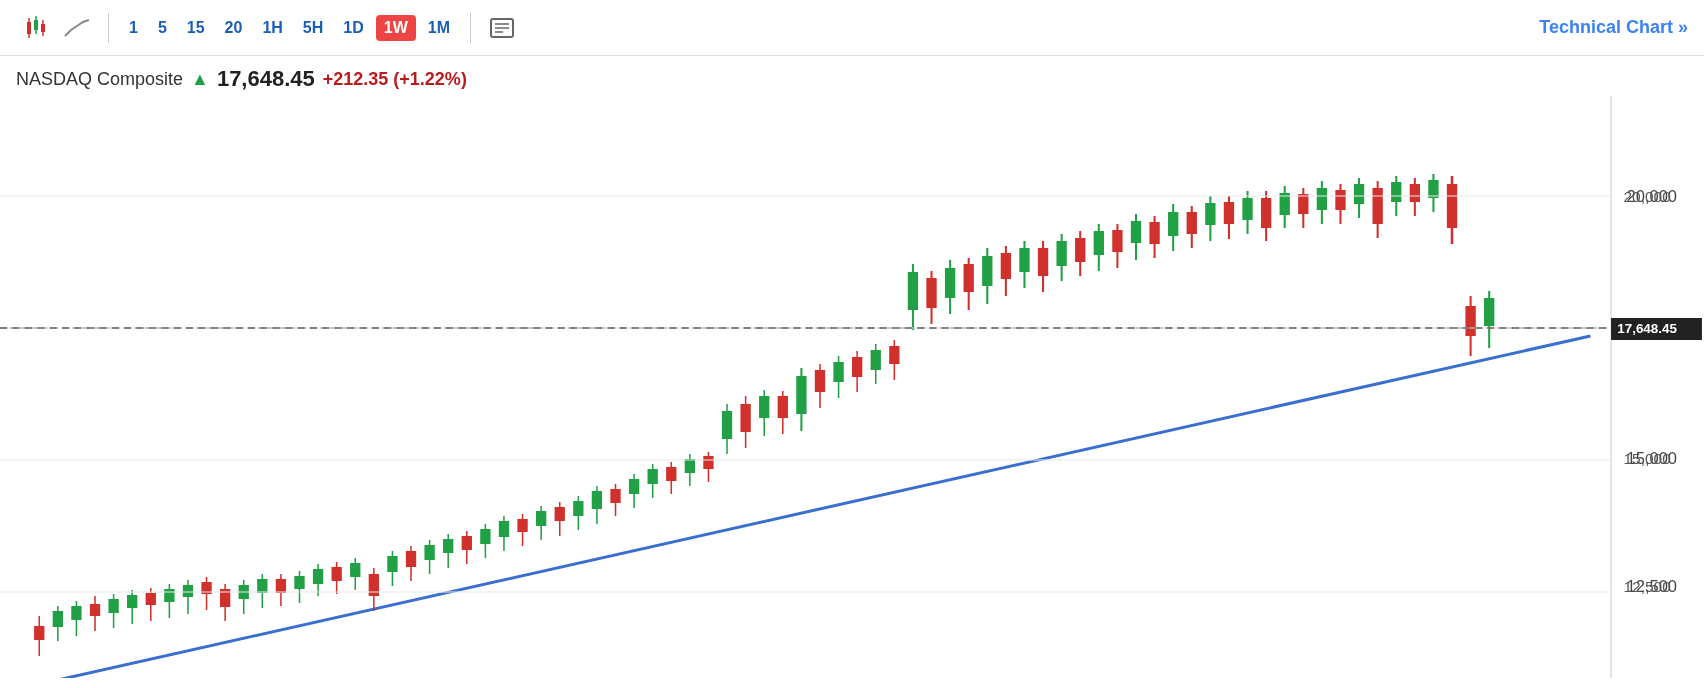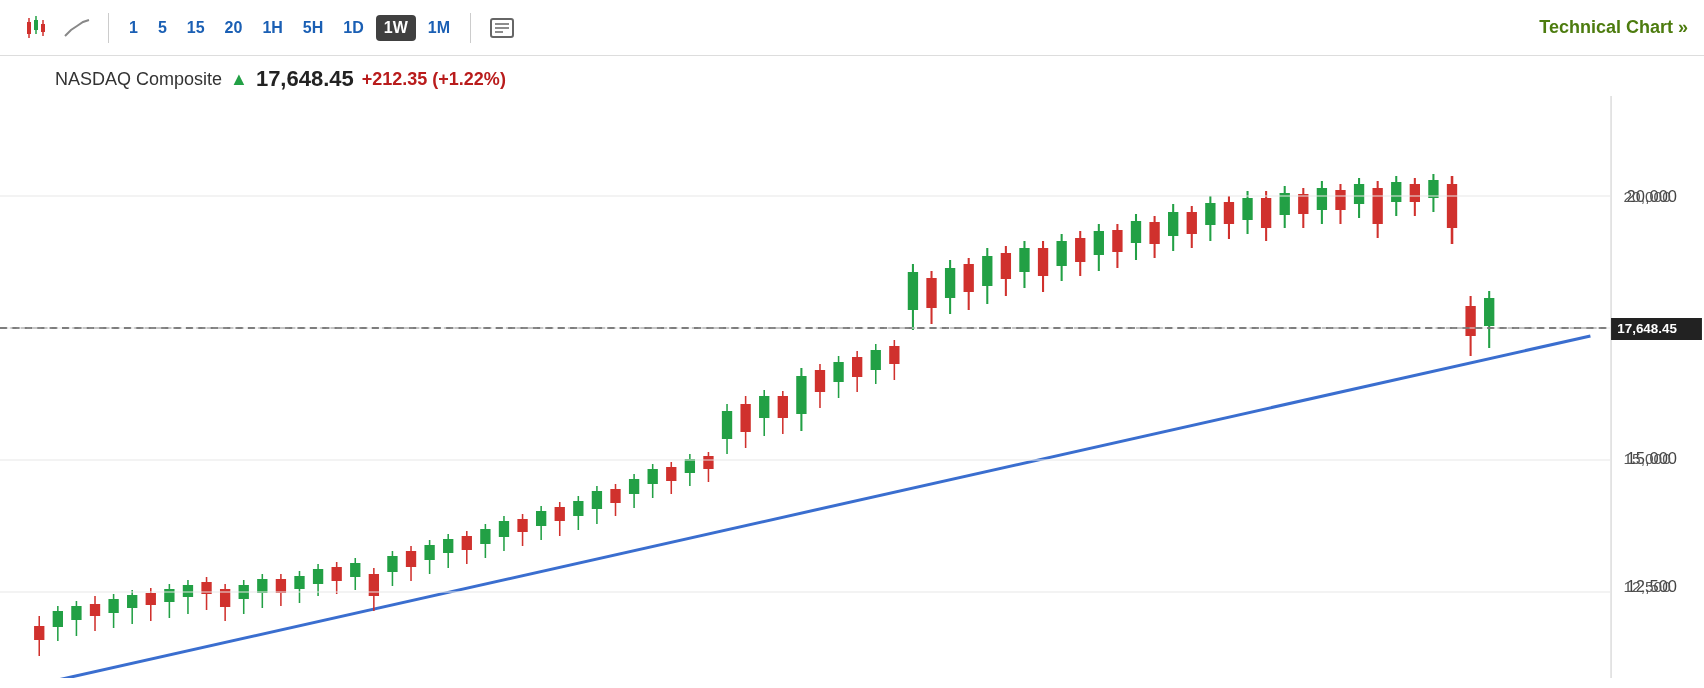--- a/index.html
+++ b/index.html
@@ -17,31 +17,31 @@
     .toolbar-icon-btn {
       display: flex; align-items: center; justify-content: center;
       width: 38px; height: 38px; cursor: pointer; border: 1px solid transparent; border-radius: 4px;
     }
     .toolbar-sep { width: 1px; height: 30px; background: #ccc; margin: 0 8px; }
     .time-btn {
       padding: 4px 8px; font-size: 16px; font-weight: bold; color: #1a5fb4;
       cursor: pointer; border: none; background: none; border-radius: 4px;
     }
     .time-btn.active {
-      background: #404040; color: #fff; border-radius: 4px; padding: 4px 8px;
+      background: #ef4444; color: #fff; border-radius: 4px; padding: 4px 8px;
     }
     .technical-chart-link {
-      margin-left: auto; font-size: 18px; font-weight: bold; color: #4d7c0f;
+      margin-left: auto; font-size: 18px; font-weight: bold; color: #3b82f6;
       cursor: pointer; text-decoration: none; white-space: nowrap;
     }
 
     
     #header {
       padding: 10px 16px 4px 16px;
-      display: flex; align-items: center; gap: 8px; margin-left: 39px;
+      display: flex; align-items: center; gap: 8px;
     }
     .index-name { font-size: 18px; color: #333; }
     .arrow-up { color: #22a045; font-size: 18px; }
     .price { font-size: 22px; font-weight: bold; color: #222; }
     .change-pos { font-size: 18px; color: #b91c1c; font-weight: bold; }
 
     
     #chart-area {
       position: relative;
       width: 100%;

